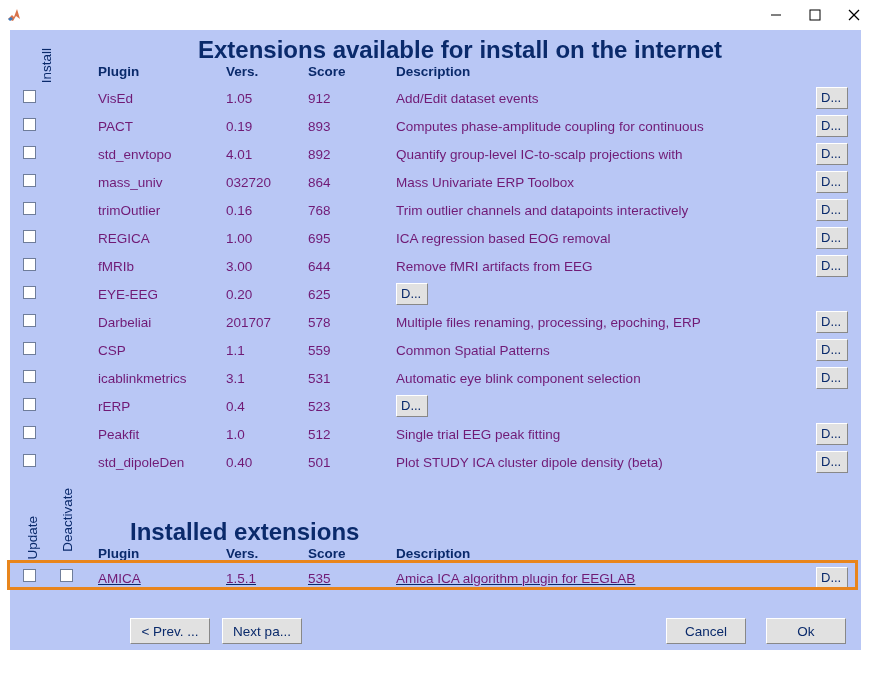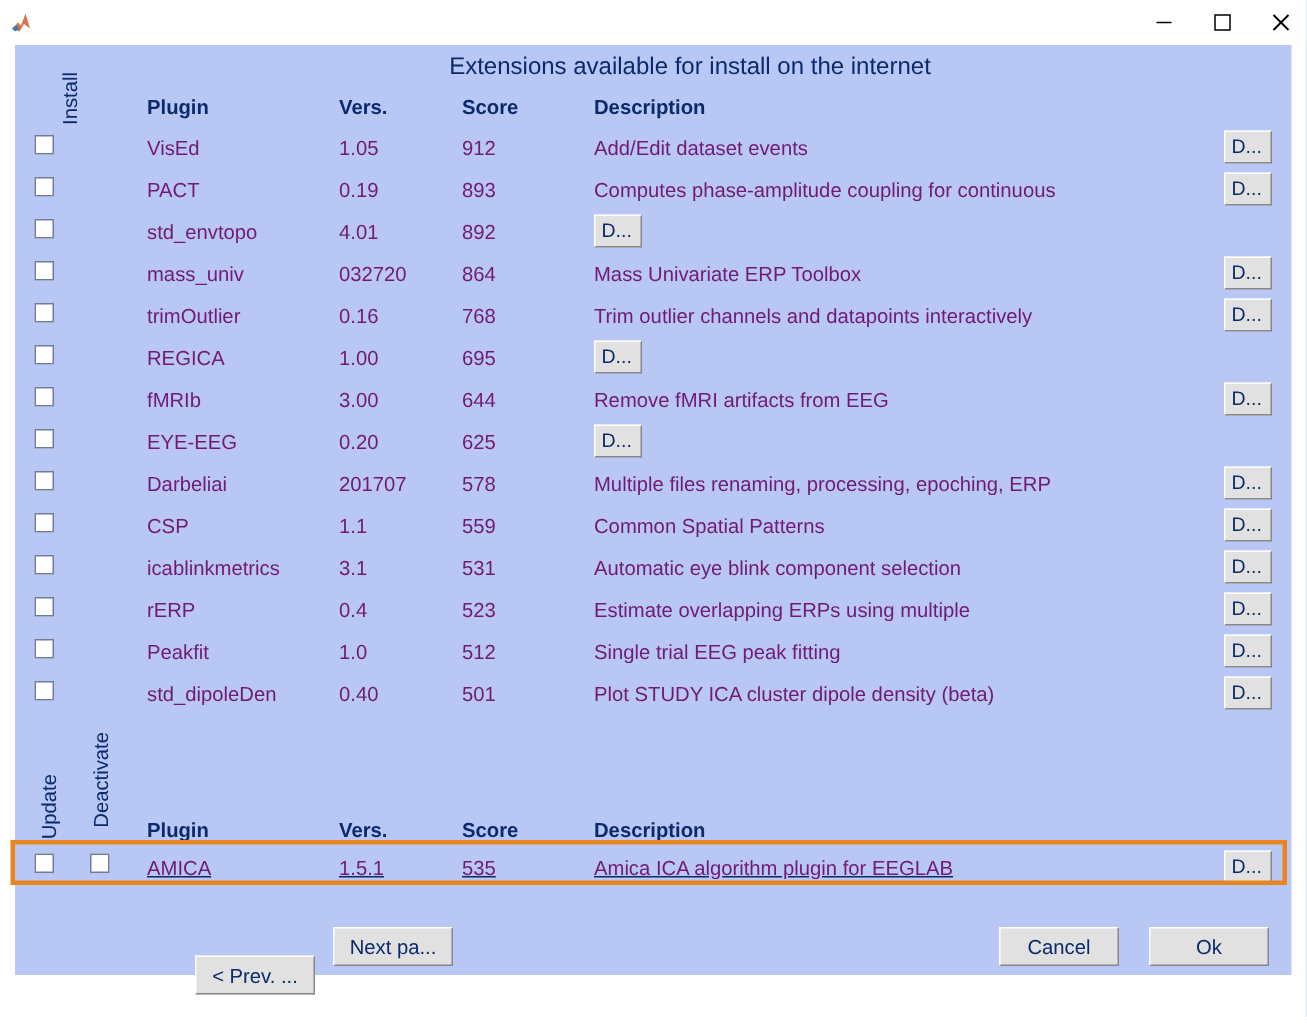--- a/index.html
+++ b/index.html
@@ -26,22 +26,22 @@
     .wc { width: 14px; height: 14px; display: flex; align-items: center; justify-content: center; color: #000; font-family: sans-serif; }
     .bluearea {
       position: absolute;
       left: 10px;
       top: 30px;
       width: 851px;
       height: 620px;
       background: #b9c7f5;
     }
     .section-title {
-      font-size: 16px;
-      font-weight: normal;
+      font-size: 24px;
+      font-weight: bold;
       text-align: center;
       color: #0a2a6b;
     }
     .col-header {
       font-weight: bold;
       color: #0a2a6b;
     }
     .cell {
       color: #701a75;
       white-space: nowrap;
@@ -177,40 +177,42 @@
         <div class="cell">PACT</div>
         <div class="cell">0.19</div>
         <div class="cell">893</div>
         <div class="cell">Computes phase-amplitude coupling for continuous</div>
         <div><button class="dbtn">D...</button></div>
       </div>
       <div class="row-grid">
         <div class="cell">std_envtopo</div>
         <div class="cell">4.01</div>
         <div class="cell">892</div>
+        <div class="cell">Quantify group-level IC-to-scalp projections with</div>
         <div><button class="dbtn">D...</button></div>
       </div>
       <div class="row-grid">
         <div class="cell">mass_univ</div>
         <div class="cell">032720</div>
         <div class="cell">864</div>
         <div class="cell">Mass Univariate ERP Toolbox</div>
         <div><button class="dbtn">D...</button></div>
       </div>
       <div class="row-grid">
         <div class="cell">trimOutlier</div>
         <div class="cell">0.16</div>
         <div class="cell">768</div>
         <div class="cell">Trim outlier channels and datapoints interactively</div>
         <div><button class="dbtn">D...</button></div>
       </div>
       <div class="row-grid">
         <div class="cell">REGICA</div>
         <div class="cell">1.00</div>
         <div class="cell">695</div>
+        <div class="cell">ICA regression based EOG removal</div>
         <div><button class="dbtn">D...</button></div>
       </div>
       <div class="row-grid">
         <div class="cell">fMRIb</div>
         <div class="cell">3.00</div>
         <div class="cell">644</div>
         <div class="cell">Remove fMRI artifacts from EEG</div>
         <div><button class="dbtn">D...</button></div>
       </div>
       <div class="row-grid">
@@ -237,21 +239,20 @@
         <div class="cell">icablinkmetrics</div>
         <div class="cell">3.1</div>
         <div class="cell">531</div>
         <div class="cell">Automatic eye blink component selection</div>
         <div><button class="dbtn">D...</button></div>
       </div>
       <div class="row-grid">
         <div class="cell">rERP</div>
         <div class="cell">0.4</div>
         <div class="cell">523</div>
-        <div class="cell">Estimate overlapping ERPs using multiple</div>
         <div><button class="dbtn">D...</button></div>
       </div>
       <div class="row-grid">
         <div class="cell">Peakfit</div>
         <div class="cell">1.0</div>
         <div class="cell">512</div>
         <div class="cell">Single trial EEG peak fitting</div>
         <div><button class="dbtn">D...</button></div>
       </div>
       <div class="row-grid">
@@ -259,20 +260,21 @@
         <div class="cell">0.40</div>
         <div class="cell">501</div>
         <div class="cell">Plot STUDY ICA cluster dipole density (beta)</div>
         <div><button class="dbtn">D...</button></div>
       </div>
     </div>
 
   <div class="vertical-label" style="position:absolute; left:15px; top:486px;">Update</div>
   <div class="vertical-label" style="position:absolute; left:50px; top:458px;">Deactivate</div>
 
+  <div class="section-title" style="position:absolute; left:120px; top:488px; text-align:left; width:400px;">Installed extensions</div>
 
   <div class="rows" style="top:512px;">
     <div class="row-grid" style="height:22px;">
       <div class="col-header">Plugin</div>
       <div class="col-header">Vers.</div>
       <div class="col-header">Score</div>
       <div class="col-header">Description</div>
       <div></div>
     </div>
   </div>
@@ -289,18 +291,18 @@
         <div class="cell">AMICA</div>
         <div class="cell">1.5.1</div>
         <div class="cell">535</div>
         <div class="cell">Amica ICA algorithm plugin for EEGLAB</div>
         <div><button class="dbtn">D...</button></div>
       </div>
     </div>
 
   <div class="highlight-box" style="left:-3px; top:530px; width:851px; height:30px;"></div>
 
-  <button class="footer-btn" style="position:absolute; left:120px; top:588px; width:80px;margin-top:19px;">&lt; Prev. ...</button>
+  <button class="footer-btn" style="position:absolute; left:120px; top:588px; width:80px;">&lt; Prev. ...</button>
   <button class="footer-btn" style="position:absolute; left:212px; top:588px; width:80px;">Next pa...</button>
   <button class="footer-btn" style="position:absolute; left:656px; top:588px; width:80px;">Cancel</button>
   <button class="footer-btn" style="position:absolute; left:756px; top:588px; width:80px;text-align:center;">Ok</button>
 
 </div>
 
 </body></html>

